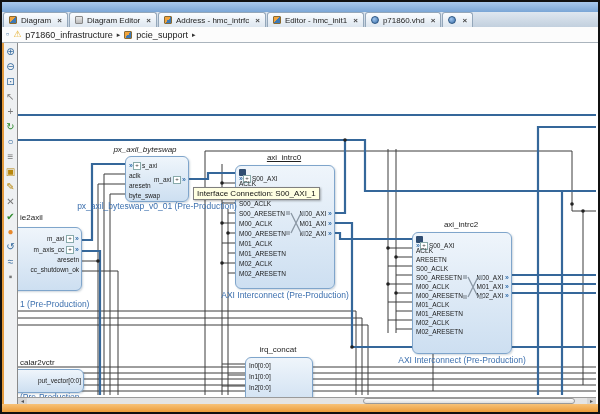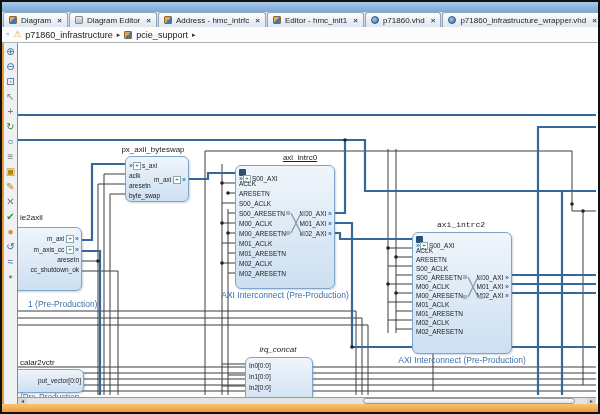--- a/index.html
+++ b/index.html
@@ -67,21 +67,20 @@
         <span>Editor - hmc_init1</span>
         <span class="close">×</span>
       </div>
     <div class="tab">
         <span class="ticon vhd"></span>
         <span>p71860.vhd</span>
         <span class="close">×</span>
       </div>
     <div class="tab">
         <span class="ticon vhd"></span>
-        <span>p71860_infrastructure_wrapper.vhd</span>
         <span class="close">×</span>
       </div>
 
   </div>
 
   <div id="breadcrumb">
     <span class="bc-icon" style="color:#5b84ae;">▫</span>
     <span class="bc-icon" style="color:#e2a615;">⚠</span>
     <span>p71860_infrastructure</span>
     <span class="bc-sep">▸</span>
@@ -194,32 +193,33 @@
       </g>
     </svg>
 
     <div class="blk-title" style="left:2px;top:170px;">ie2axil</div>
     <div class="blk" style="left:-12px;top:184px;width:74px;height:62px;">
       <div class="port r" style="top:7px;"><span>m_axi</span> <span class="plusbox">+</span><span class="chev">»</span></div>
       <div class="port r" style="top:18px;"><span>m_axis_cc</span> <span class="plusbox">+</span><span class="chev">»</span></div>
       <div class="port r" style="top:28px;"><span>aresetn</span></div>
       <div class="port r" style="top:38px;"><span>cc_shutdown_ok</span></div>
     </div>
-    <div class="blk-label" style="left:2px;top:256px;text-align:center;margin-left:8px;">1 (Pre-Production)</div>
-
-    <div class="blk-title" style="left:80px;top:102px;width:110px;">px_axil_byteswap</div>
+    <div class="blk-label" style="left:2px;top:256px;text-align:center;">1 (Pre-Production)</div>
+
+    <div class="blk-title" style="left:72px;top:102px;width:110px;font-style:italic;">px_axil_byteswap</div>
     <div class="blk" style="left:107px;top:113px;width:62px;height:44px;">
       <div class="port l" style="top:5px;"><span class="chev">»</span><span class="plusbox">+</span><span>s_axi</span></div>
       <div class="port l" style="top:15px;"><span>aclk</span></div>
       <div class="port l" style="top:25px;"><span>aresetn</span></div>
       <div class="port l" style="top:35px;"><span>byte_swap</span></div>
       <div class="port r" style="top:19px;"><span>m_axi</span> <span class="plusbox">+</span><span class="chev">»</span></div>
     </div>
-
-    <div class="blk-title" style="left:233px;top:110px;width:98px;text-decoration:underline;">axi_intrc0</div>
+    <div class="blk-label" style="left:50px;top:158px;width:178px;">px_axil_byteswap_v0_01 (Pre-Production)</div>
+
+    <div class="blk-title" style="left:217px;top:110px;width:98px;text-decoration:underline;">axi_intrc0</div>
     <div class="blk" style="left:217px;top:122px;width:98px;height:122px;">
       <div class="badge"></div>
       <div class="port l" style="top:9px;"><span class="chev">»</span><span class="plusbox">+</span><span>S00_AXI</span></div>
       <div class="port l" style="top:14px;"><span>ACLK</span></div>
       <div class="port l" style="top:24px;"><span>ARESETN</span></div>
       <div class="port l" style="top:34px;"><span>S00_ACLK</span></div>
       <div class="port l" style="top:44px;"><span>S00_ARESETN</span></div>
       <div class="port l" style="top:54px;"><span>M00_ACLK</span></div>
       <div class="port l" style="top:64px;"><span>M00_ARESETN</span></div>
       <div class="port l" style="top:74px;"><span>M01_ACLK</span></div>
@@ -232,22 +232,23 @@
       <svg class="xbar" style="left:50px;top:44px;" width="20" height="26">
         <rect x="0" y="1" width="4" height="4" fill="#aab4be"></rect>
           <rect x="0" y="21" width="4" height="4" fill="#aab4be"></rect>
         <rect x="16" y="1" width="4" height="4" fill="#aab4be"></rect>
           <rect x="16" y="21" width="4" height="4" fill="#aab4be"></rect>
         <path d="M5 3 L15 23 M15 3 L5 23" stroke="#8a97a4" stroke-width="1.3" fill="none"></path>
       </svg>
     </div>
     <div class="blk-label" style="left:198px;top:247px;width:138px;">AXI Interconnect (Pre-Production)</div>
 
-
-    <div class="blk-title" style="left:394px;top:177px;width:98px;font-family:Liberation Mono, monospace;">axi_intrc2</div>
+    <div id="tooltip" style="left:175px;top:144px;">Interface Connection: S00_AXI_1</div>
+
+    <div class="blk-title" style="left:394px;top:177px;width:98px;">axi_intrc2</div>
     <div class="blk" style="left:394px;top:189px;width:98px;height:120px;">
       <div class="badge"></div>
       <div class="port l" style="top:9px;"><span class="chev">»</span><span class="plusbox">+</span><span>S00_AXI</span></div>
       <div class="port l" style="top:14px;"><span>ACLK</span></div>
       <div class="port l" style="top:23px;"><span>ARESETN</span></div>
       <div class="port l" style="top:32px;"><span>S00_ACLK</span></div>
       <div class="port l" style="top:41px;"><span>S00_ARESETN</span></div>
       <div class="port l" style="top:50px;"><span>M00_ACLK</span></div>
       <div class="port l" style="top:59px;"><span>M00_ARESETN</span></div>
       <div class="port l" style="top:68px;"><span>M01_ACLK</span></div>
@@ -260,21 +261,21 @@
       <svg class="xbar" style="left:50px;top:41px;" width="20" height="26">
         <rect x="0" y="1" width="4" height="4" fill="#aab4be"></rect>
           <rect x="0" y="21" width="4" height="4" fill="#aab4be"></rect>
         <rect x="16" y="1" width="4" height="4" fill="#aab4be"></rect>
           <rect x="16" y="21" width="4" height="4" fill="#aab4be"></rect>
         <path d="M5 3 L15 23 M15 3 L5 23" stroke="#8a97a4" stroke-width="1.3" fill="none"></path>
       </svg>
     </div>
     <div class="blk-label" style="left:375px;top:312px;width:138px;">AXI Interconnect (Pre-Production)</div>
 
-    <div class="blk-title" style="left:227px;top:302px;width:66px;font-style:italic;">irq_concat</div>
+    <div class="blk-title" style="left:227px;top:302px;width:66px;">irq_concat</div>
     <div class="blk" style="left:227px;top:314px;width:66px;height:50px;">
       <div class="port l" style="top:4px;"><span>In0[0:0]</span></div>
       <div class="port l" style="top:15px;"><span>In1[0:0]</span></div>
       <div class="port l" style="top:26px;"><span>In2[0:0]</span></div>
     </div>
 
     <div class="blk-title" style="left:2px;top:315px;text-align:right;">calar2vctr</div>
     <div class="blk" style="left:-12px;top:326px;width:76px;height:22px;">
       <div class="port r" style="top:7px;"><span>put_vector[0:0]</span></div>
     </div>

